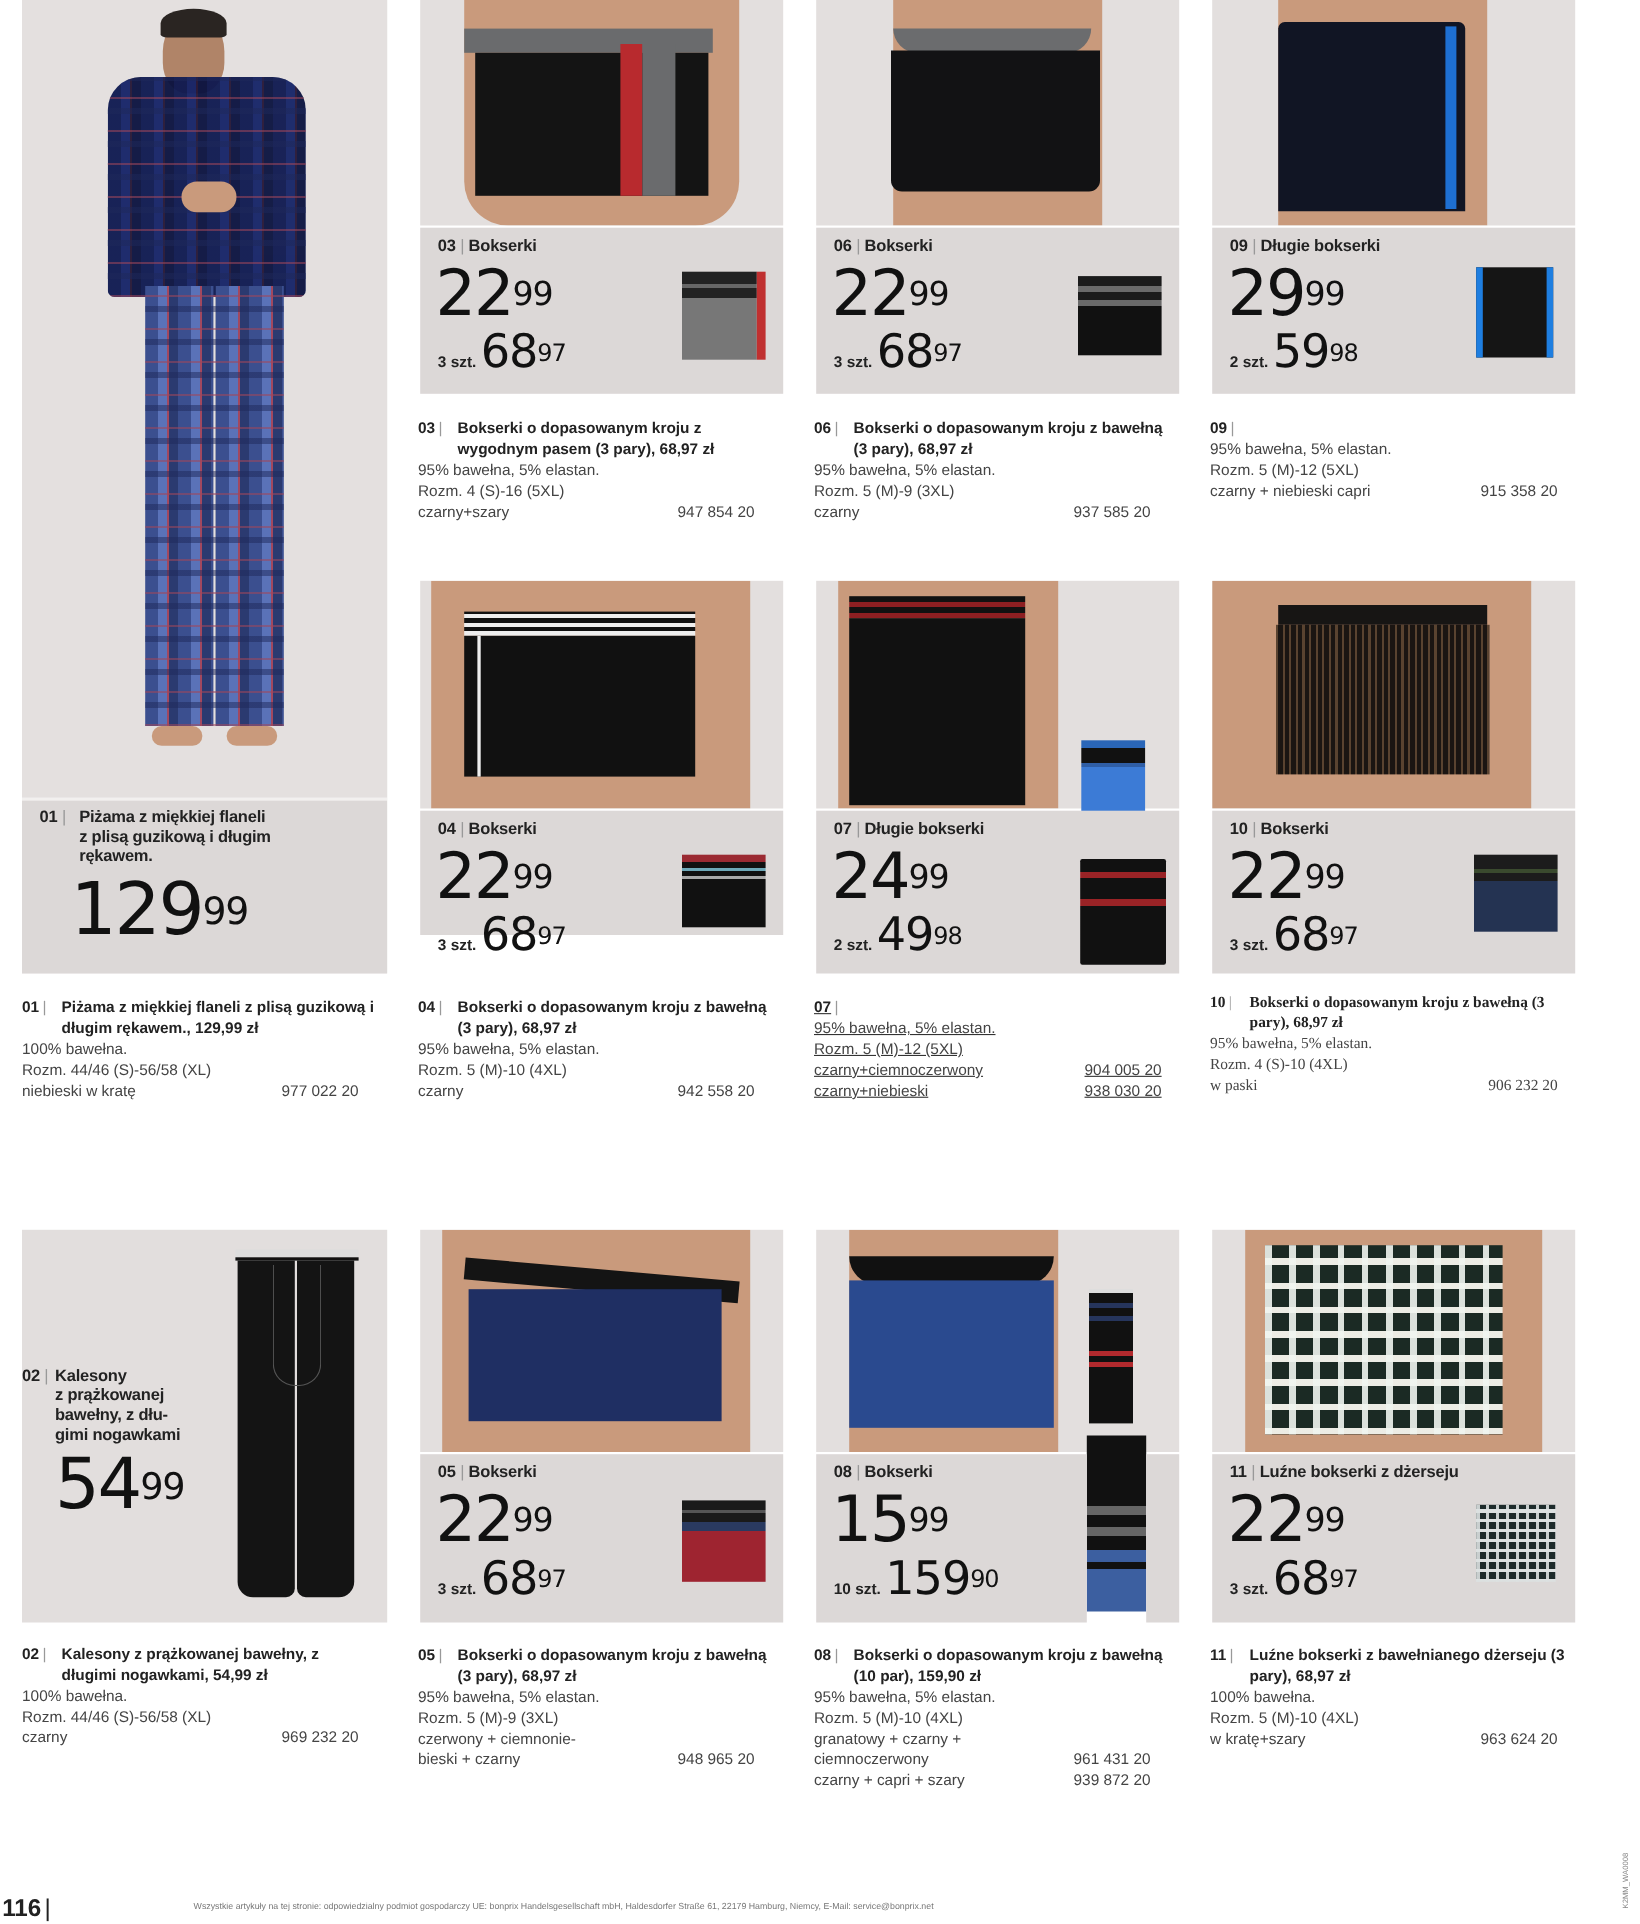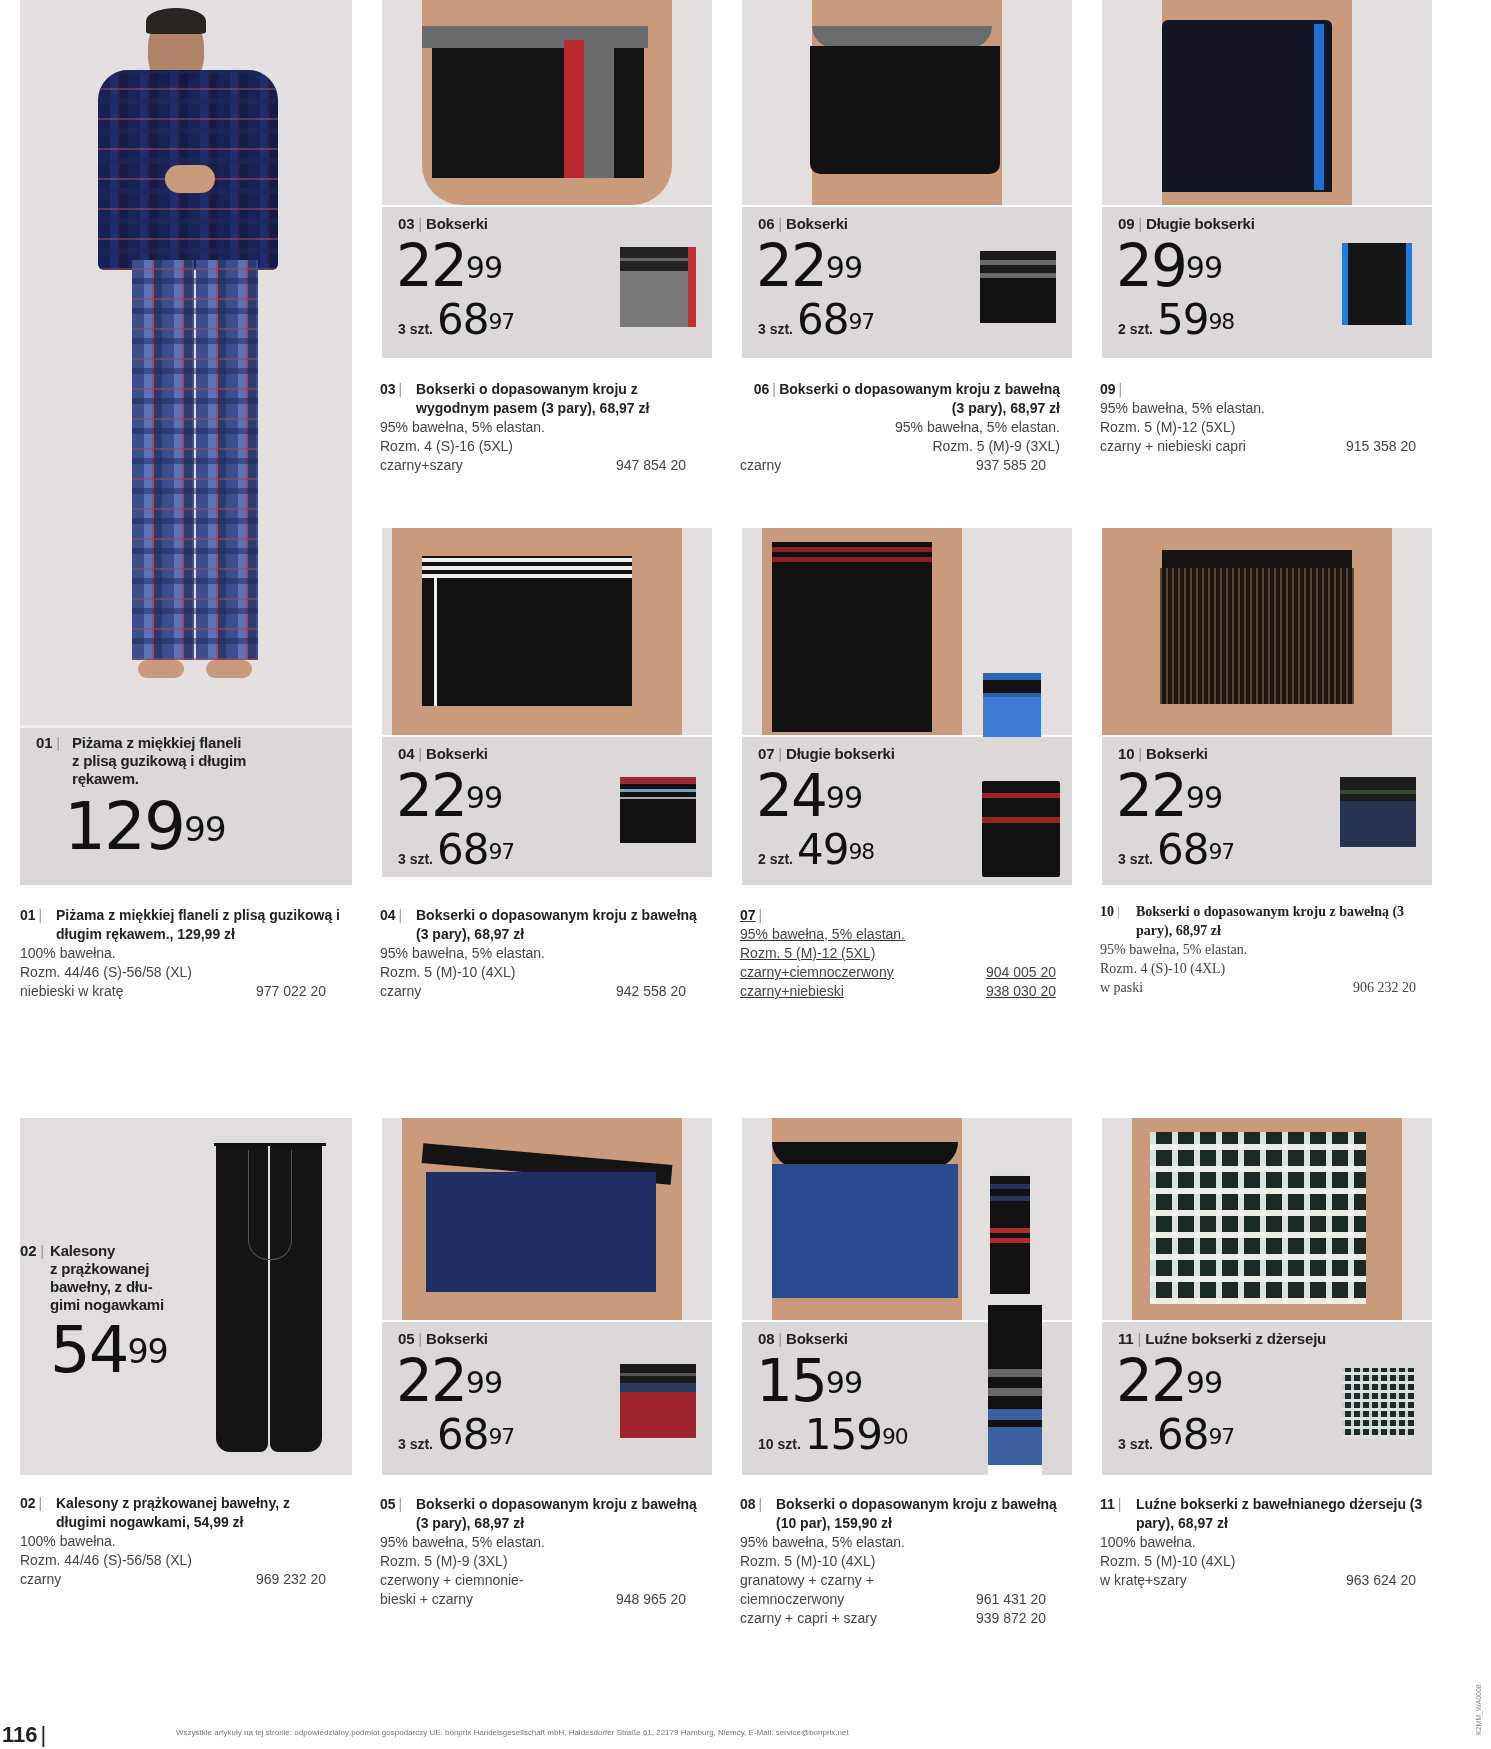--- a/index.html
+++ b/index.html
@@ -152,21 +152,21 @@
   <div class="g skin" style="left:70px; top:0; width:190px; height:205px;"></div>
   <div class="g" style="left:70px; top:26px; width:180px; height:22px; background:#6b6c6e; border-radius:0 0 30px 30px;"></div>
   <div class="g" style="left:68px; top:46px; width:190px; height:128px; background:#121214; border-radius:0 0 10px 10px;"></div>
 </div>
 <div class="pricebox" style="left:742px; top:207px; width:330px; height:151px;">
   <div class="ptitle"><span class="num">06</span><span class="bar">|</span><span>Bokserki</span></div>
   <div class="bigprice"><span>22</span><sup>99</sup></div>
   <div class="multi"><span class="qty">3 szt.</span><span class="multiprice"><span>68</span><sup>97</sup></span></div>
   <div class="thumb" style="left:238px; top:44px; height:72px; background:linear-gradient(180deg,#1b1b1b 0 12%,#6a6a6a 12% 20%,#1b1b1b 20% 30%,#6a6a6a 30% 38%,#111 38% 100%);"></div>
 </div>
-<div class="desc" style="left:740px; top:380px; width:320px;text-align:right;">
+<div class="desc" style="left:740px; top:380px; width:320px;">
   <div class="dtitle">
       <span class="dnum"><span>06</span><span class="bar">|</span></span>
       <span class="dtext">Bokserki o dopasowanym kroju z bawełną (3 pary), 68,97 zł</span>
     </div>
   <div class="line">95% bawełna, 5% elastan.</div>
   <div class="line">Rozm. 5 (M)-9 (3XL)</div>
   <div class="sku-row">
       <span>czarny</span>
       <span class="sku">937 585 20</span>
     </div>
@@ -194,21 +194,21 @@
       <span class="sku">915 358 20</span>
     </div>
 </div>
 
 <div class="photo" style="left:382px; top:528px; width:330px; height:207px;">
   <div class="g skin" style="left:10px; top:0; width:290px; height:207px;"></div>
   <div class="g" style="left:40px; top:28px; width:210px; height:22px; background:repeating-linear-gradient(0deg,#eee 0 4px,#111 4px 8px);"></div>
   <div class="g" style="left:40px; top:50px; width:210px; height:128px; background:#111;"></div>
   <div class="g" style="left:52px; top:50px; width:3px; height:128px; background:#eee;"></div>
 </div>
-<div class="pricebox" style="left:382px; top:737px; width:330px; height:140px;">
+<div class="pricebox" style="left:382px; top:737px; width:330px; height:113px;">
   <div class="ptitle"><span class="num">04</span><span class="bar">|</span><span>Bokserki</span></div>
   <div class="bigprice"><span>22</span><sup>99</sup></div>
   <div class="multi"><span class="qty">3 szt.</span><span class="multiprice"><span>68</span><sup>97</sup></span></div>
   <div class="thumb" style="left:238px; top:40px; height:66px; background:linear-gradient(180deg,#9b2a32 0 10%,#111 10% 18%,#6ea8b8 18% 22%,#111 22% 30%,#aaa 30% 33%,#111 33% 100%);"></div>
 </div>
 <div class="desc" style="left:380px; top:906px; width:320px;">
   <div class="dtitle">
       <span class="dnum"><span>04</span><span class="bar">|</span></span>
       <span class="dtext">Bokserki o dopasowanym kroju z bawełną (3 pary), 68,97 zł</span>
     </div>

